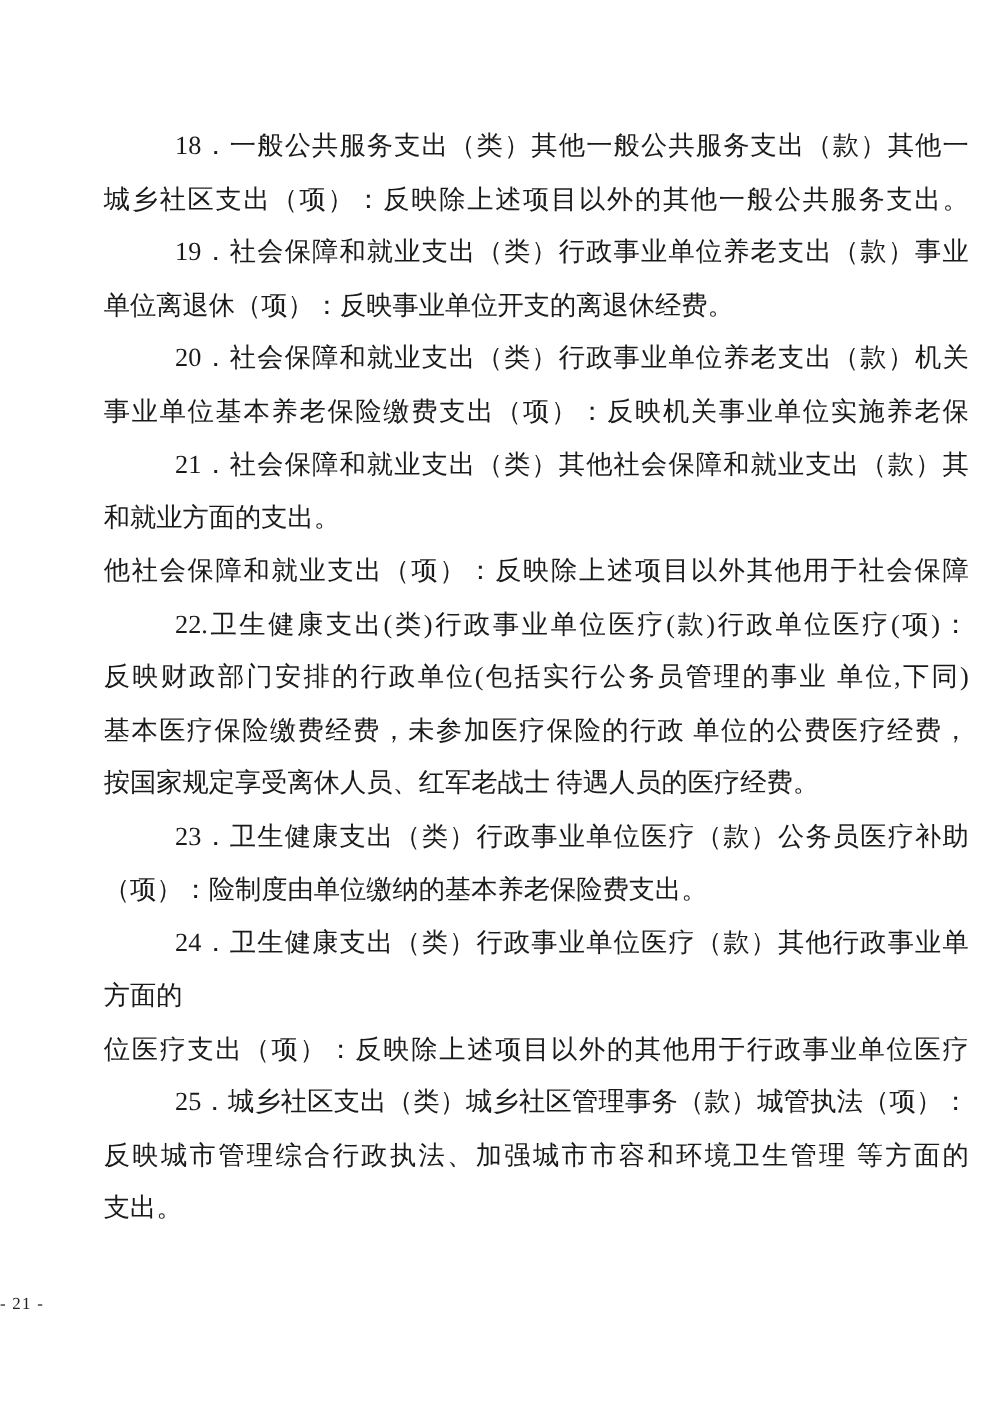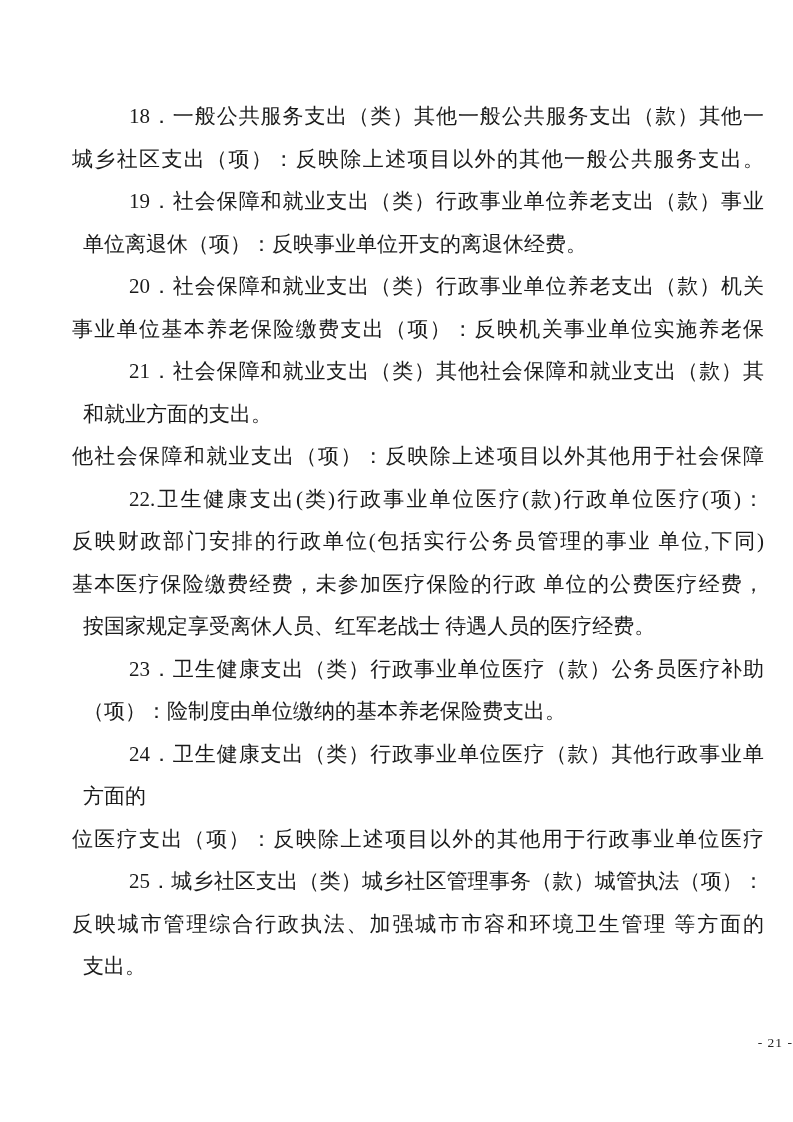--- a/index.html
+++ b/index.html
@@ -13,43 +13,43 @@
   .page {
     position: relative;
     width: 793px;
     height: 1122px;
     background: #ffffff;
     color: #1a1a1a;
     overflow: hidden;
   }
   .body-text {
     position: absolute;
-    left: 72px;
+    left: 83px;
     top: 95px;
     width: 692px;
   }
   .para { margin: 0; padding: 0; }
   .line {
     display: block;
     font-size: 21px;
     line-height: 42.5px;
     text-align: justify;
     text-align-last: justify;
     text-justify: inter-character;
     white-space: normal;
     color: #1a1a1a;
   }
   .line.first { text-indent: 57px; }
-  .line.end { text-align-last: left; margin-left: 11px; }
+  .line.end { text-align-last: left; }
   .footer {
     position: absolute;
     top: 1033px;
     left: 0;
     width: 793px;
-    text-align: right;
+    text-align: left;
     font-size: 13.5px;
     line-height: 20px;
     letter-spacing: 1px;
     color: #222222;
   }
 </style>
 </head>
 <body>
 
 <div class="page">

